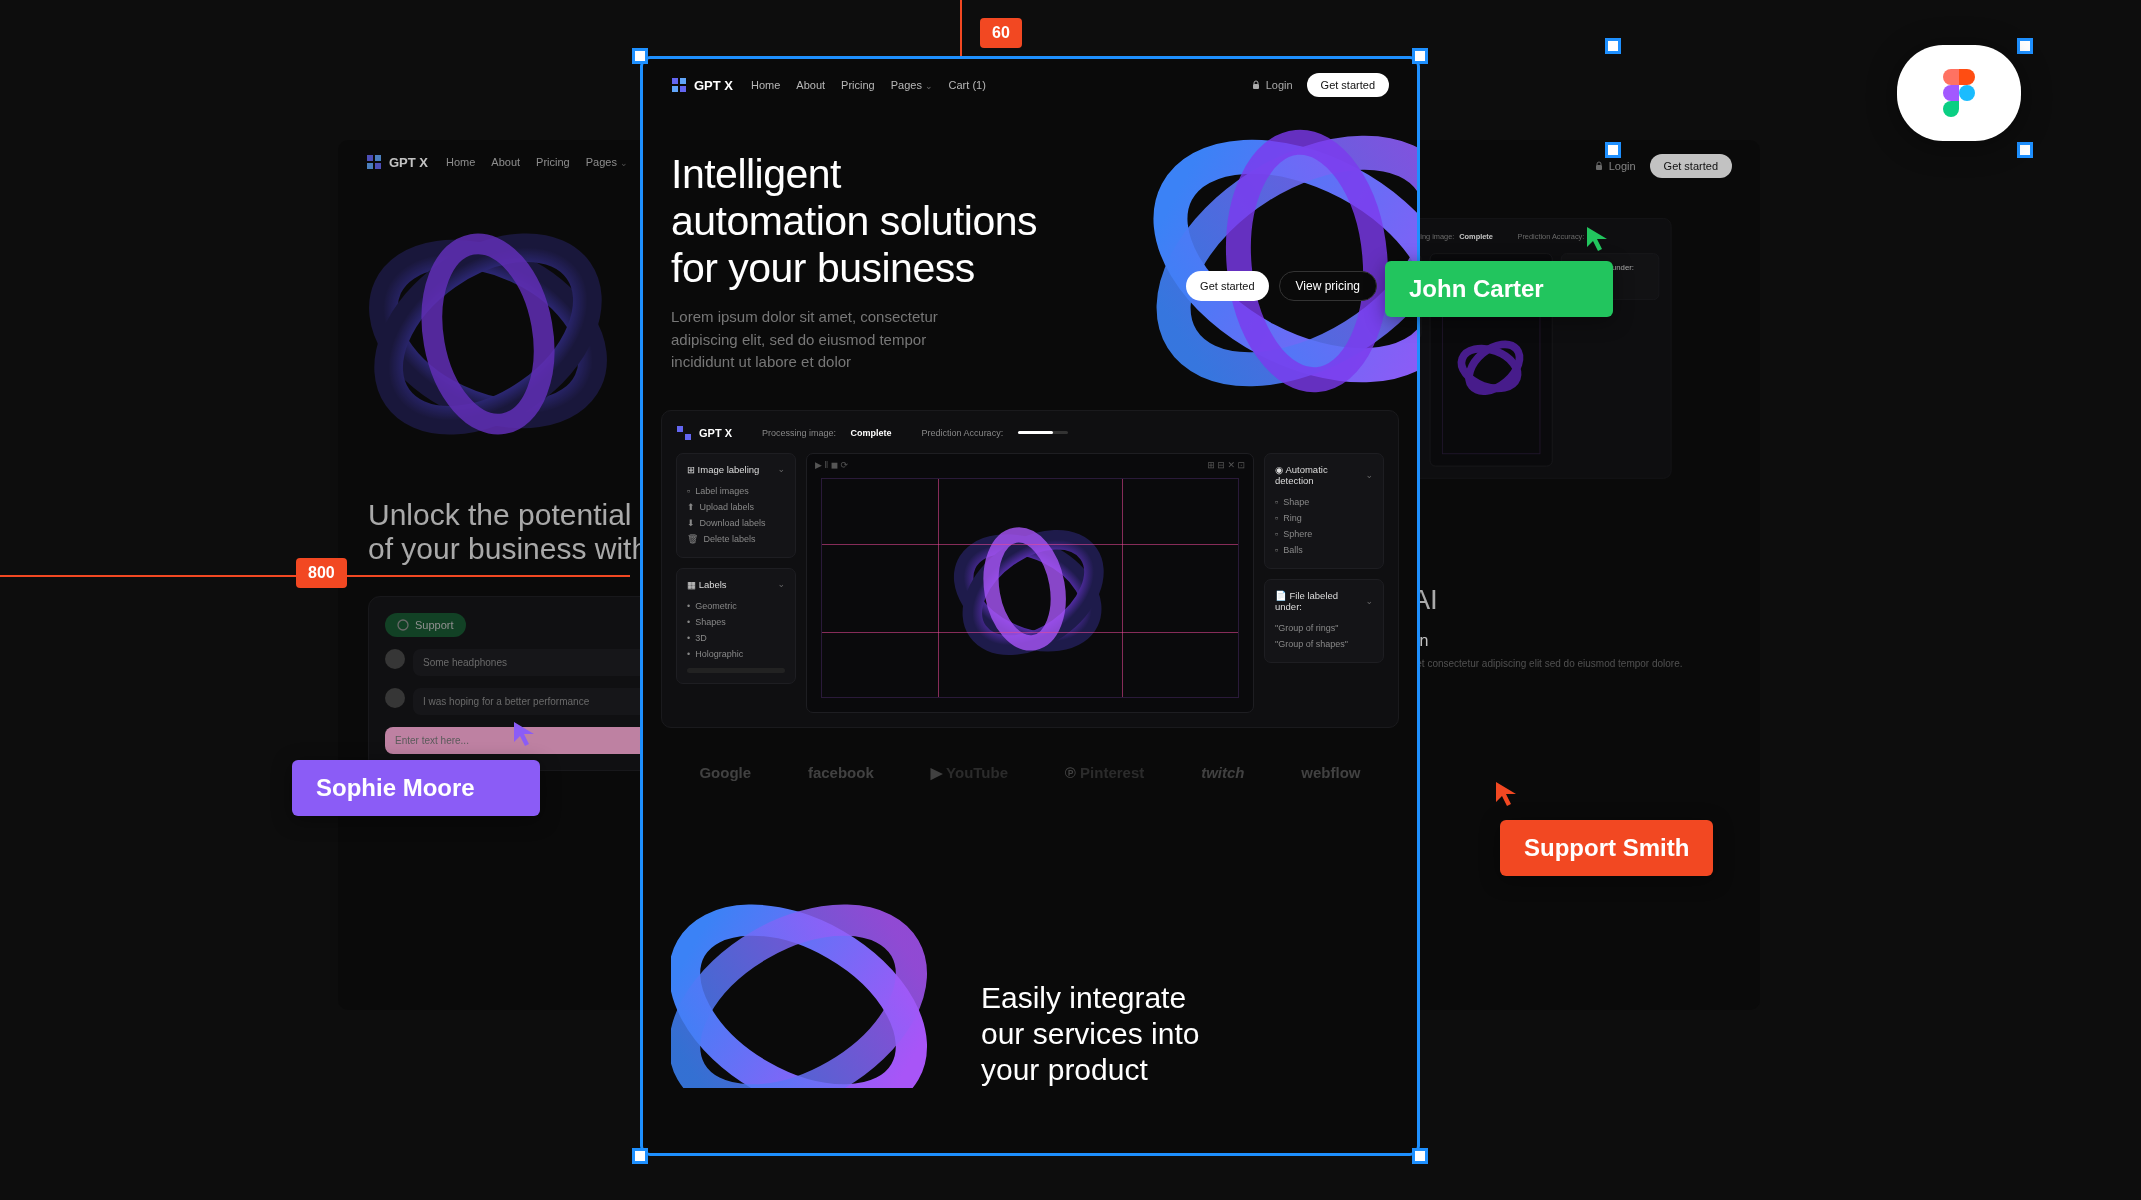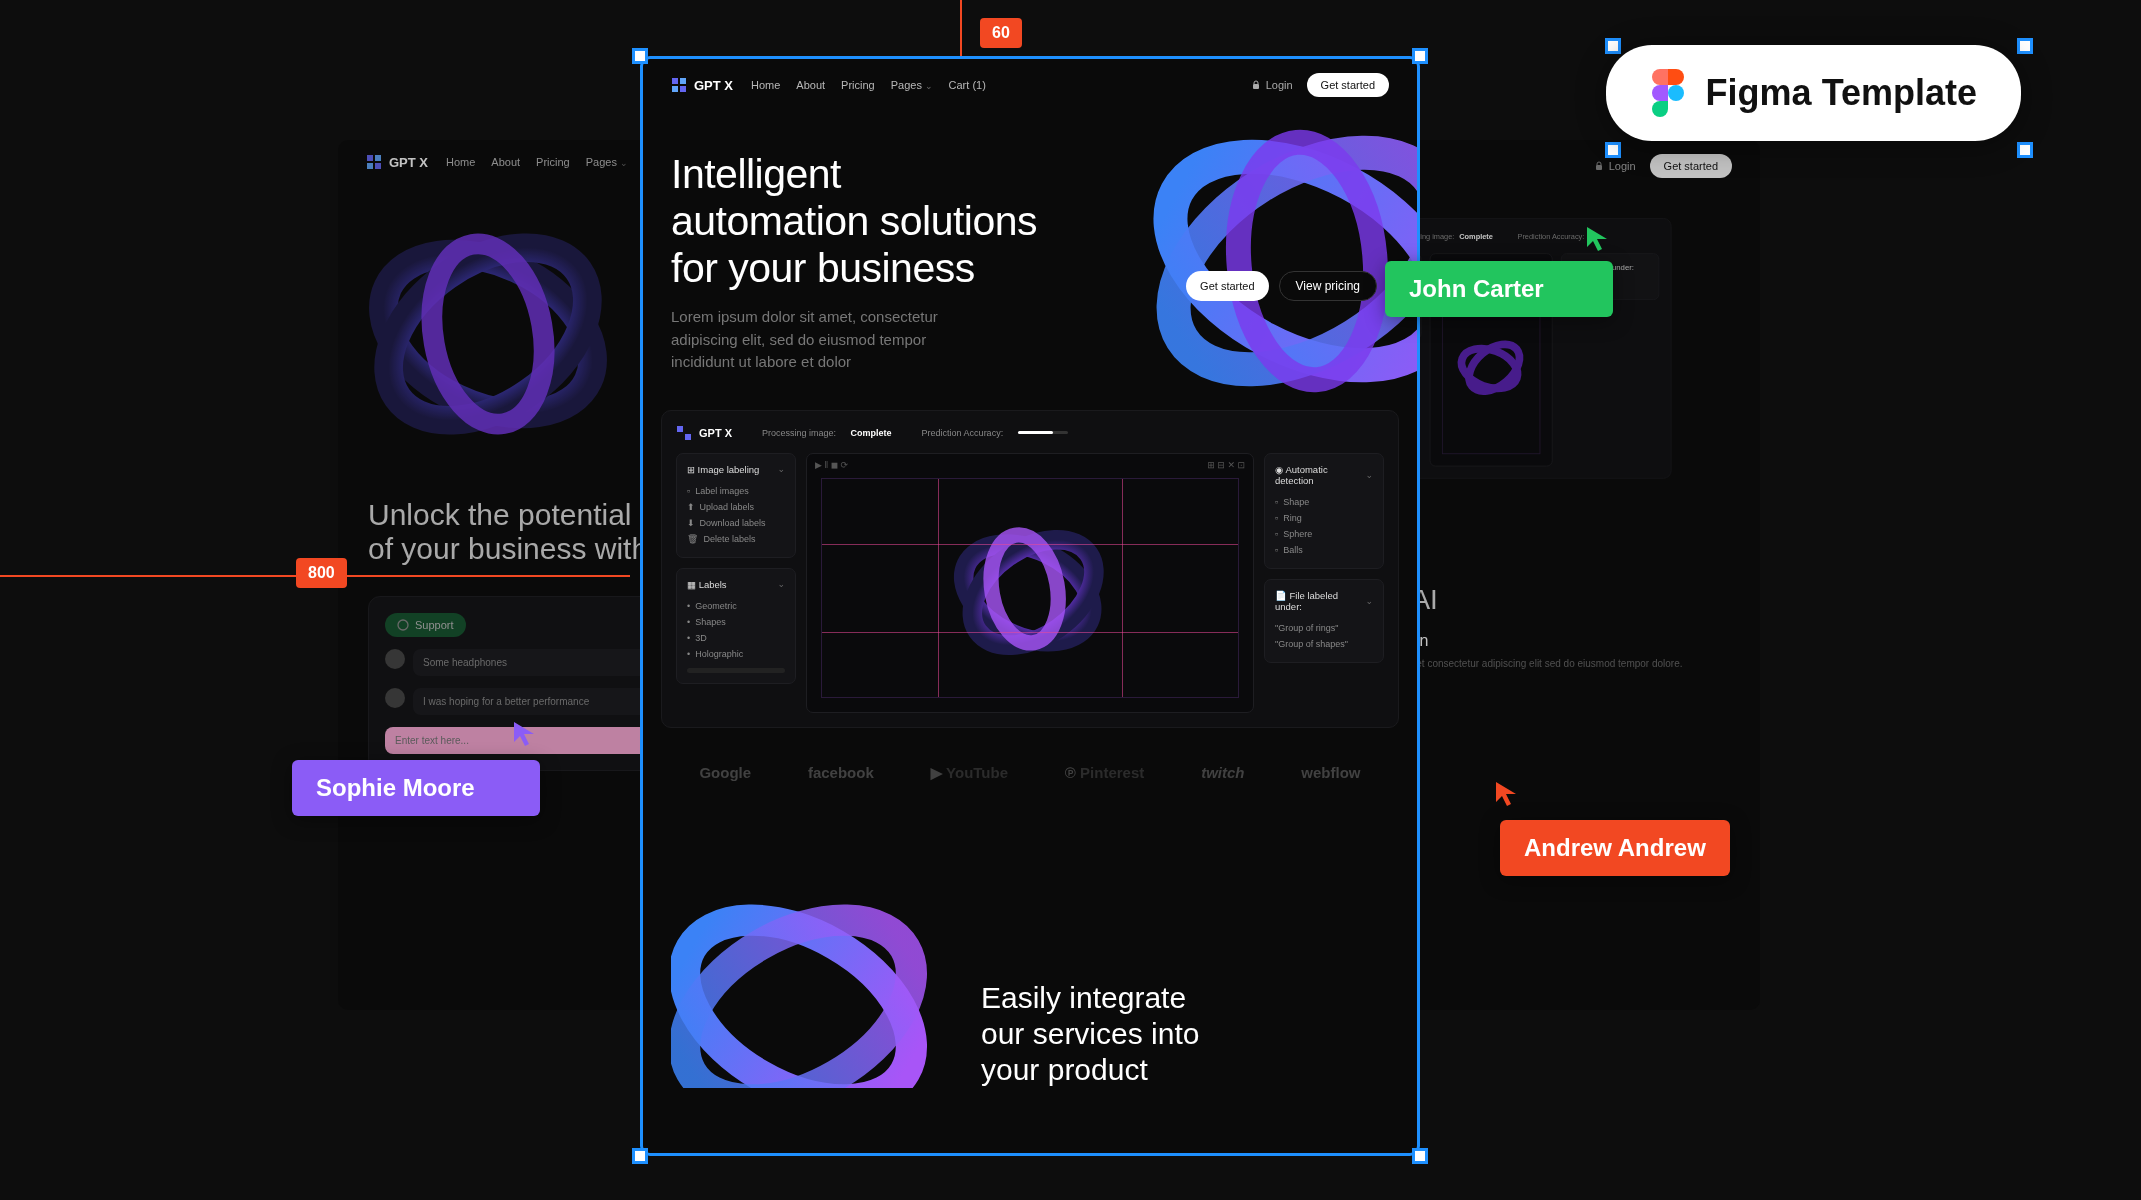--- a/index.html
+++ b/index.html
@@ -213,21 +213,20 @@
 <div class="measure-badge measure-800">800</div>
 
 <div class="figma-pill">
   <svg width="36" height="48" viewBox="0 0 24 36">
     <circle cx="18" cy="18" r="6" fill="#1abcfe"></circle>
     <path d="M6 0h6v12H6a6 6 0 010-12z" fill="#ff7262"></path>
     <path d="M12 0h6a6 6 0 010 12h-6V0z" fill="#ff4d12"></path>
     <path d="M6 12h6v12H6a6 6 0 010-12z" fill="#a259ff"></path>
     <path d="M6 24h6v6a6 6 0 11-6-6z" fill="#0acf83"></path>
   </svg>
-  <span>Figma Template</span>
 </div>
 <div class="sel-handle" style="right:108px; top:38px;"></div>
 <div class="sel-handle" style="right:108px; top:142px;"></div>
 <div class="sel-handle" style="left:1605px; top:38px;"></div>
 <div class="sel-handle" style="left:1605px; top:142px;"></div>
 
 <div class="sel-handle" style="left:632px; top:48px;"></div>
 <div class="sel-handle" style="left:1412px; top:48px;"></div>
 <div class="sel-handle" style="left:632px; top:1148px;"></div>
 <div class="sel-handle" style="left:1412px; top:1148px;"></div>
@@ -241,21 +240,21 @@
 <div class="user-cursor cursor-john">
   <svg width="28" height="28" style="margin-left:200px;margin-bottom:-4px">
       <path d="M2 2 L2 22 L8 16 L13 26 L17 24 L12 14 L22 14 Z" fill="#22c55e"></path>
     </svg>
   <div class="user-label">John Carter</div>
 </div>
 <div class="user-cursor cursor-andrew">
   <svg width="28" height="28" style="margin-left:-6px">
       <path d="M2 2 L2 22 L8 16 L13 26 L17 24 L12 14 L22 14 Z" fill="#f24822"></path>
     </svg>
-  <div class="user-label">Andrew Andrew</div>
+  <div class="user-label">Support Smith</div>
 </div>
 
 <div class="frame frame-left">
   <div class="nav">
     <div class="nav-left">
       <div class="logo">
         <svg class="logo-mark" viewBox="0 0 16 16">
             <rect x="1" y="1" width="6" height="6" fill="#6366f1"></rect>
             <rect x="9" y="1" width="6" height="6" fill="#60a5fa"></rect>
             <rect x="1" y="9" width="6" height="6" fill="#60a5fa"></rect>

